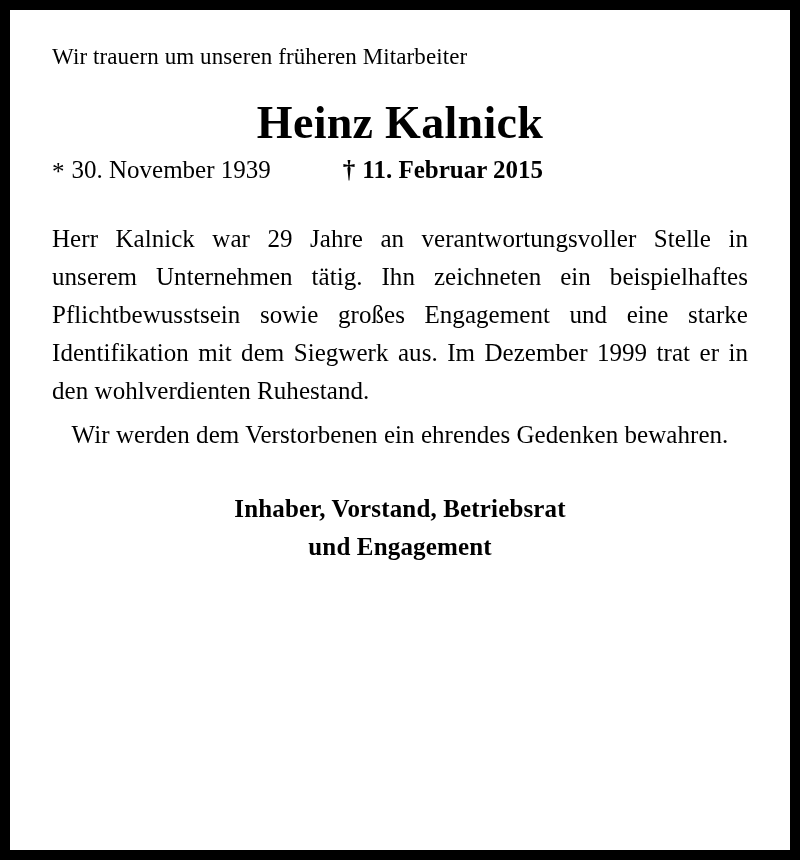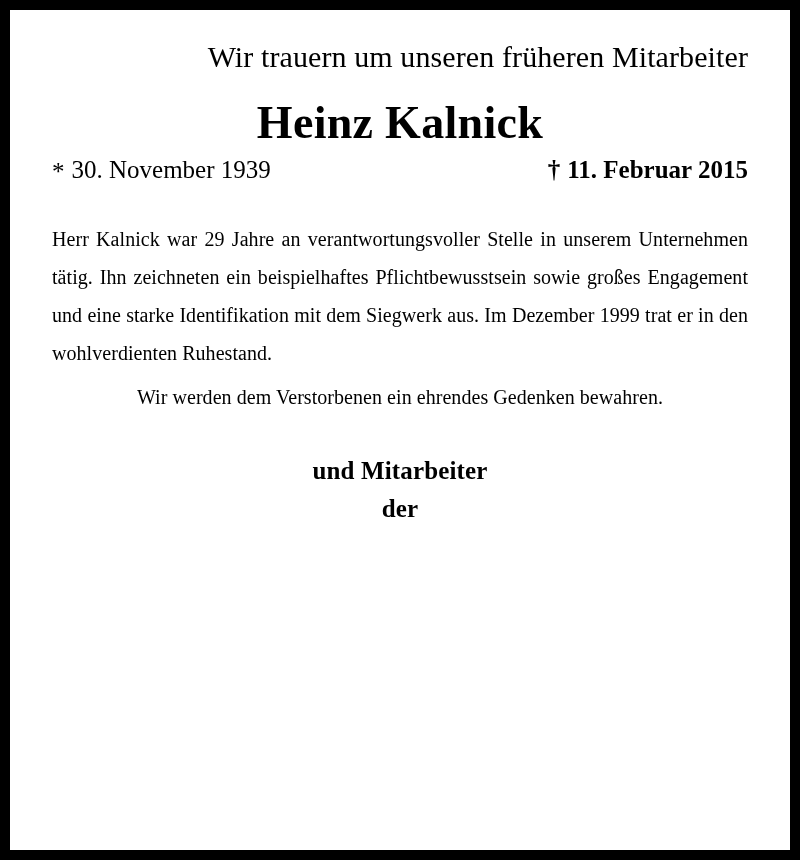--- a/index.html
+++ b/index.html
@@ -27,42 +27,42 @@
   .notice-inner {
     box-sizing: border-box;
     width: 100%;
     height: 100%;
     padding: 30px 42px 0 42px;
   }
 
   
 
   .intro-line {
-    font-size: 30px;
+    font-size: 23px;
     line-height: 34px;
-    text-align: right;
+    text-align: left;
     letter-spacing: 0.1px;
     margin: 0 0 22px 0;
     white-space: nowrap;
   }
 
   .deceased-name {
     font-size: 46px;
     line-height: 54px;
     font-weight: bold;
     text-align: center;
     margin: 0 0 4px 0;
     letter-spacing: 0.3px;
     white-space: nowrap;
     font-family: Liberation Serif, serif;
   }
 
   .life-dates {
     display: flex;
-    justify-content: space-between;
+    justify-content: flex-start;
     align-items: baseline;
     font-size: 25px;
     line-height: 32px;
     margin: 0 0 34px 0;
     white-space: nowrap;
   }
 
   .life-dates .date-birth {
     padding-right: 36px;
   }
@@ -83,21 +83,21 @@
     font-size: 25px;
   }
 
   .date-symbol.dagger {
     font-size: 25px;
   }
 
   
 
   .body-copy {
-    font-size: 20px;
+    font-size: 25px;
     line-height: 38px;
     text-align: justify;
     text-justify: inter-word;
     letter-spacing: 0.05px;
   }
 
   .body-copy p {
     margin: 0 0 6px 0;
   }
 
@@ -143,18 +143,18 @@
         <span class="date-symbol dagger">†</span><span>11. Februar 2015</span>
       </span>
     </div>
 
     <div class="body-copy">
       <p>Herr Kalnick war 29 Jahre an verantwortungsvoller Stelle in unserem Unternehmen tätig. Ihn zeichneten ein beispielhaftes Pflichtbewusstsein sowie großes Engagement und eine starke Identifikation mit dem Siegwerk aus. Im Dezember 1999 trat er in den wohlverdienten Ruhestand.</p>
       <p class="single-line">Wir werden dem Verstorbenen ein ehrendes Gedenken bewahren.</p>
     </div>
 
     <div class="signature">
-      <div class="sig-line">und Mitarbeiter</div>
-      <div class="sig-line">der</div>
+      <div class="sig-line">Inhaber, Vorstand, Betriebsrat</div>
+      <div class="sig-line">und Engagement</div>
     </div>
 
   </div>
 </div>
 
 </body></html>

